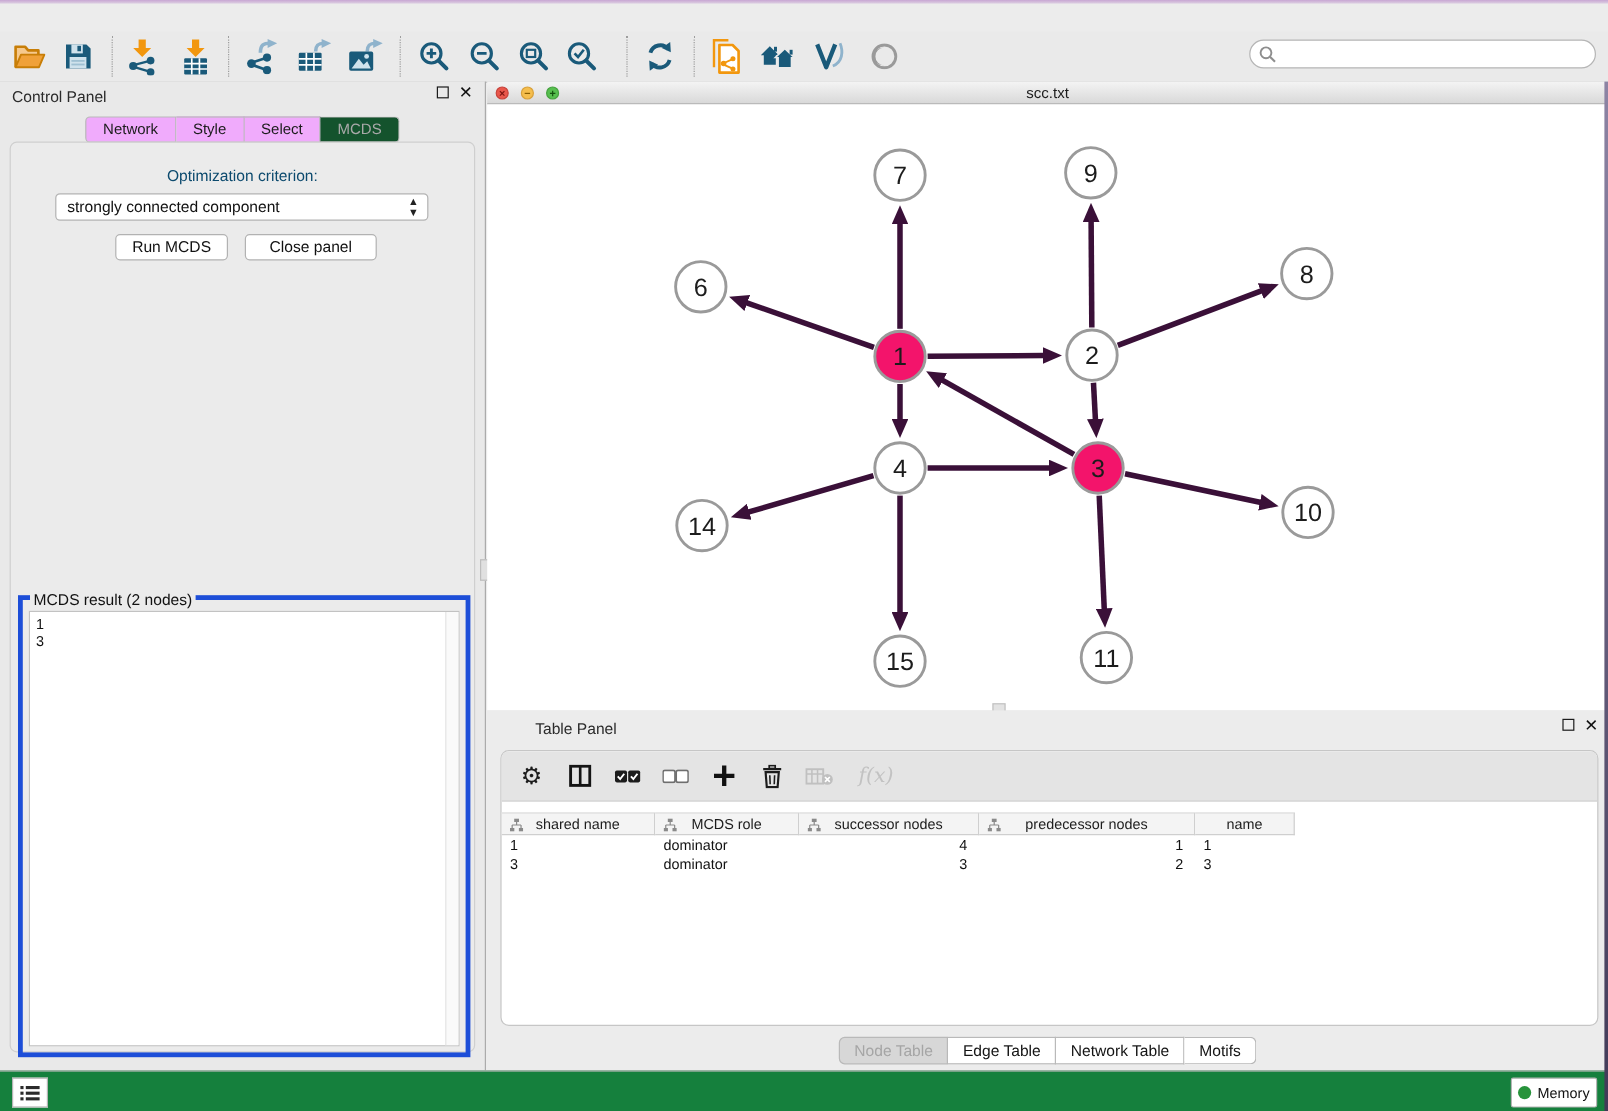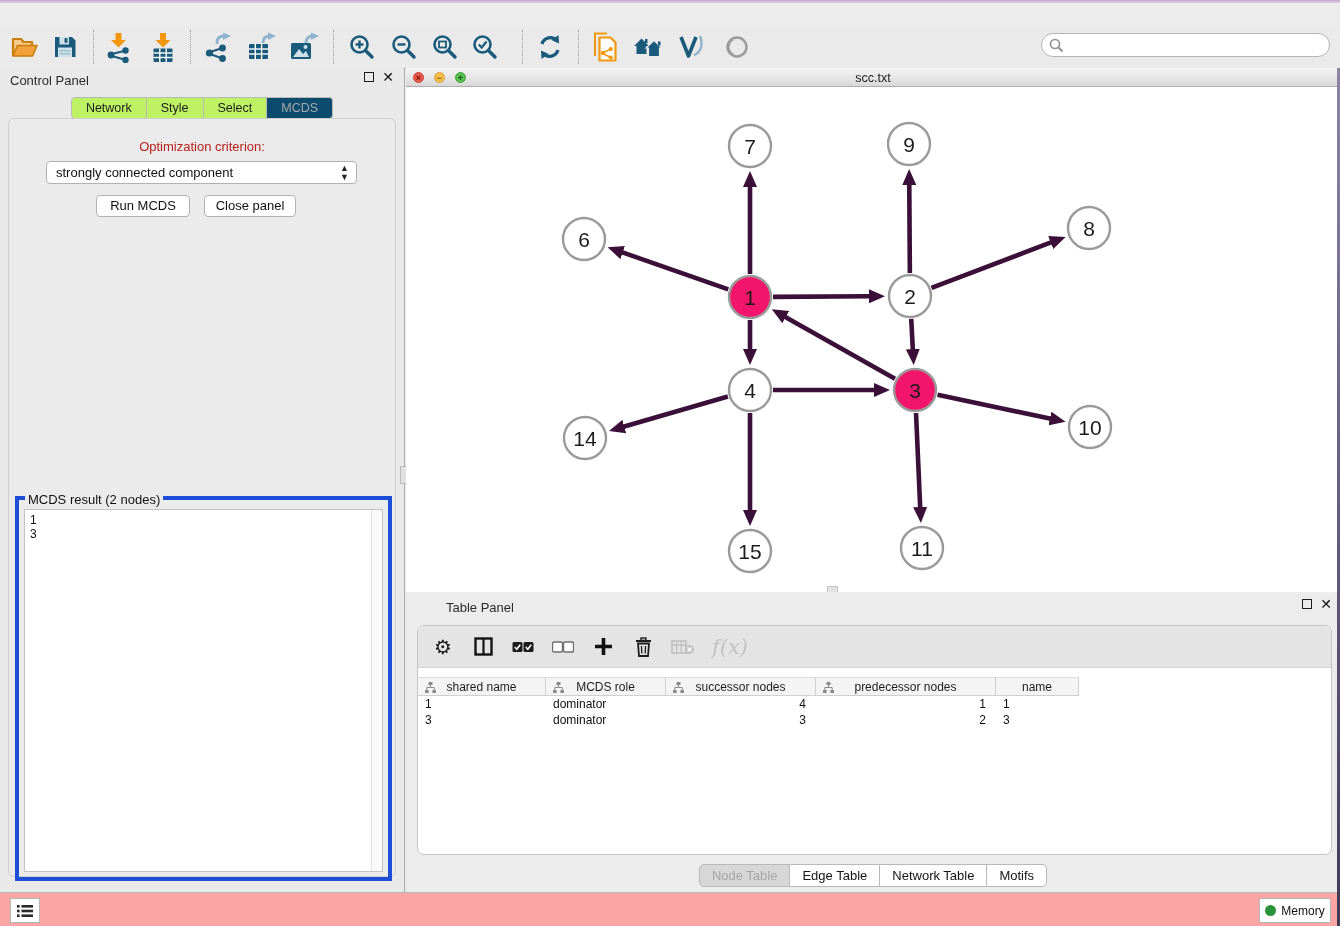--- a/index.html
+++ b/index.html
@@ -18,35 +18,35 @@
   #search-input{width:100%;height:100%;box-sizing:border-box;border:1px solid #b5b5b5;border-radius:12px;
         padding:0 8px 0 26px;font-size:13px;background:#fff;outline:none;}
   #search-icon{position:absolute;left:8px;top:5px;}
   
   #control-panel{position:absolute;left:0;top:68px;width:405px;height:824px;background:#e9e9e9;border-right:1px solid #ababab;box-sizing:border-box;}
   #cp-title{position:absolute;left:10px;top:5px;font-size:13px;color:#2b2b2b;}
   .panel-btns{position:absolute;right:10px;top:4px;display:flex;gap:8px;align-items:center;}
   .float-box{width:10px;height:10px;border:1.6px solid #1c1c1c;box-sizing:border-box;}
   .close-x{font-size:14px;font-weight:bold;color:#111;line-height:10px;}
   #cp-tabs{position:absolute;left:0;top:29px;width:100%;display:flex;justify-content:center;}
-  .cp-tab{height:20px;line-height:20px;padding:0 14px;font-size:12.5px;color:#1c1c1c;background:#bef264;
+  .cp-tab{height:20px;line-height:20px;padding:0 14px;font-size:12.5px;color:#1c1c1c;background:#f0abfc;
           border:1px solid #b9b9b9;border-left:none;}
   .cp-tab:first-child{border-left:1px solid #b9b9b9;border-radius:4px 0 0 4px;}
   .cp-tab:last-child{border-radius:0 4px 4px 0;}
-  .cp-tab.sel{background:#0c4a6e;color:#a9a9a9;}
+  .cp-tab.sel{background:#14532d;color:#a9a9a9;}
   #cp-inner{position:absolute;left:8px;top:50px;width:388px;height:759px;background:#ebebeb;
             border:1px solid #cfcfcf;border-radius:6px;box-sizing:border-box;}
-  #opt-label{position:absolute;left:0;width:100%;top:20px;text-align:center;font-size:13px;color:#b91c1c;}
+  #opt-label{position:absolute;left:0;width:100%;top:20px;text-align:center;font-size:13px;color:#0c4a6e;}
   #criterion{position:absolute;left:37px;top:42px;width:311px;height:23px;background:#fff;border:1px solid #b2b2b2;
              border-radius:4px;box-sizing:border-box;font-size:13px;color:#111;line-height:21px;padding-left:9px;}
   #criterion .stepper{position:absolute;right:7px;top:2px;font-size:9px;line-height:9px;color:#222;text-align:center;}
   .cp-button{position:absolute;top:76px;height:22px;background:#fff;border:1px solid #b2b2b2;border-radius:4px;
              font-size:13px;color:#111;text-align:center;line-height:20px;box-sizing:border-box;}
   #run-btn{left:87px;width:94px;}
-  #close-btn{left:195px;width:92px;}
+  #close-btn{left:195px;width:110px;}
   #result-group{position:absolute;left:6px;top:377px;width:369px;height:377px;border:4px solid #1d4ed8;}
   #result-label{position:absolute;left:6px;top:-8px;background:#ebebeb;padding:0 3px;font-size:13px;color:#111;}
   #result-text{position:absolute;left:5px;top:9px;right:5px;bottom:5px;background:#fff;border:1px solid #c2c2c2;
                font-size:12px;color:#111;padding:3px 0 0 5px;white-space:pre;overflow:hidden;}
   #result-scroll{position:absolute;right:6px;top:10px;width:10px;bottom:6px;background:#fafafa;border-left:1px solid #e4e4e4;}
   
   #v-split-handle{position:absolute;left:400px;top:466px;width:7px;height:16px;background:#e0e0e0;border:1px solid #bdbdbd;}
   #h-split-handle{position:absolute;left:827px;top:586px;width:9px;height:6px;background:#e3e3e3;border:1px solid #c2c2c2;}
   
   #net-window{position:absolute;left:406px;top:68px;width:934px;height:524px;}
@@ -58,38 +58,38 @@
   #net-canvas{position:absolute;left:0;top:19px;width:934px;height:505px;background:#fff;}
   
   #table-panel{position:absolute;left:406px;top:592px;width:934px;height:300px;background:#ececec;}
   #tp-title{position:absolute;left:12px;top:8px;font-size:13px;color:#2b2b2b;margin-left:28px;}
   #tp-box{position:absolute;left:11px;top:33px;width:915px;height:230px;background:#fff;border:1px solid #c6c6c6;
           border-radius:7px;box-sizing:border-box;overflow:hidden;}
   #tp-toolbar{position:absolute;left:0;top:0;width:100%;height:42px;background:#e4e4e4;border-bottom:1px solid #d2d2d2;
               display:flex;align-items:center;box-sizing:border-box;padding-left:12px;gap:14px;}
   .tp-icon{display:flex;align-items:center;justify-content:center;width:26px;height:26px;}
   .gear-glyph{font-size:20px;color:#1b1b1b;line-height:22px;}
-  .fx{font-family:"DejaVu Serif",serif;font-style:italic;font-size:21px;color:#c2c2c2;}
+  .fx{font-family:"DejaVu Serif",serif;font-style:italic;font-size:17px;color:#c2c2c2;}
   #tp-header{position:absolute;left:0;top:51px;height:19px;display:flex;}
   .th{position:relative;background:#f4f4f4;border-right:1px solid #cfcfcf;border-top:1px solid #dcdcdc;
       border-bottom:1px solid #cfcfcf;box-sizing:border-box;font-size:12px;color:#1c1c1c;
       display:flex;align-items:center;justify-content:center;}
   .th .tree{position:absolute;left:7px;top:4px;}
   #tp-rows{position:absolute;left:0;top:70px;width:100%;}
   .tr{display:flex;height:16px;}
   .td{box-sizing:border-box;font-size:12px;color:#111;padding:1px 10px 0 7px;overflow:hidden;white-space:nowrap;}
   .td.r{text-align:right;}
   #tp-tabs{position:absolute;left:0;right:0;top:272px;display:flex;justify-content:center;}
   .tp-tab{height:21px;line-height:21px;padding:0 12px;font-size:13px;color:#141414;background:#fff;
           border:1px solid #b9b9b9;border-left:none;}
   .tp-tab:first-child{border-left:1px solid #b9b9b9;border-radius:5px 0 0 5px;}
   .tp-tab:last-child{border-radius:0 5px 5px 0;}
   .tp-tab.sel{background:#d7d7d7;color:#a5a5a5;}
   
-  #statusbar{position:absolute;left:0;top:892px;width:100%;height:34px;background:#fca5a5;border-top:1px solid #b8b8b8;box-sizing:border-box;}
+  #statusbar{position:absolute;left:0;top:892px;width:100%;height:34px;background:#15803d;border-top:1px solid #b8b8b8;box-sizing:border-box;}
   #list-btn{position:absolute;left:10px;top:5px;width:28px;height:23px;background:#fff;border:1px solid #b5b5b5;
             display:flex;align-items:center;justify-content:center;}
   #memory-btn{position:absolute;right:9px;top:5px;width:70px;height:23px;background:#fff;border:1px solid #b5b5b5;
               border-radius:2px;display:flex;align-items:center;justify-content:center;gap:5px;font-size:12px;color:#111;}
   #mem-dot{width:11px;height:11px;border-radius:50%;}
   #right-edge{position:absolute;right:0;top:68px;width:3px;bottom:0;background:linear-gradient(#8d84a4,#413a57);}
 </style>
 </head>
 <body>
 

